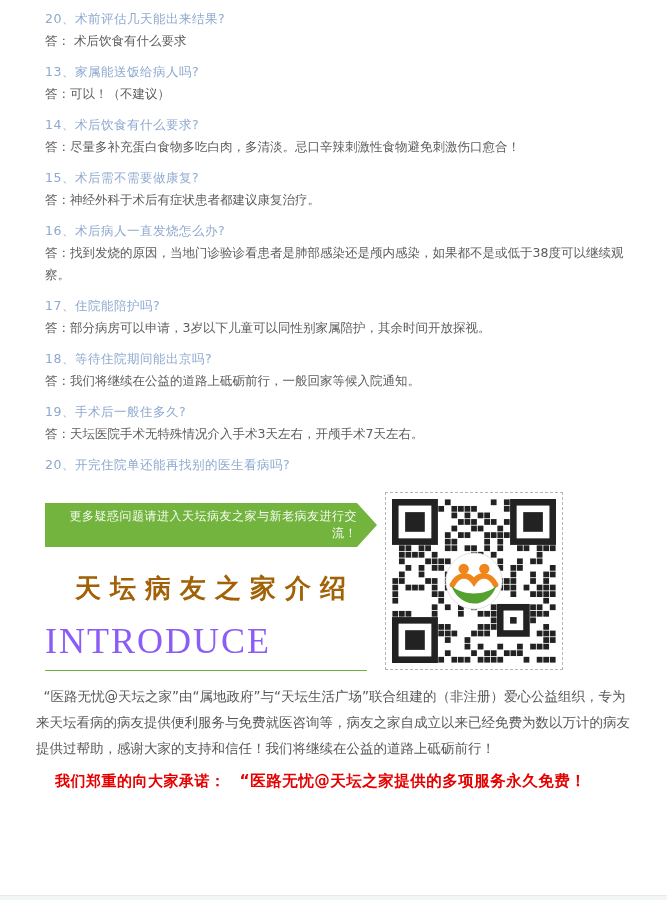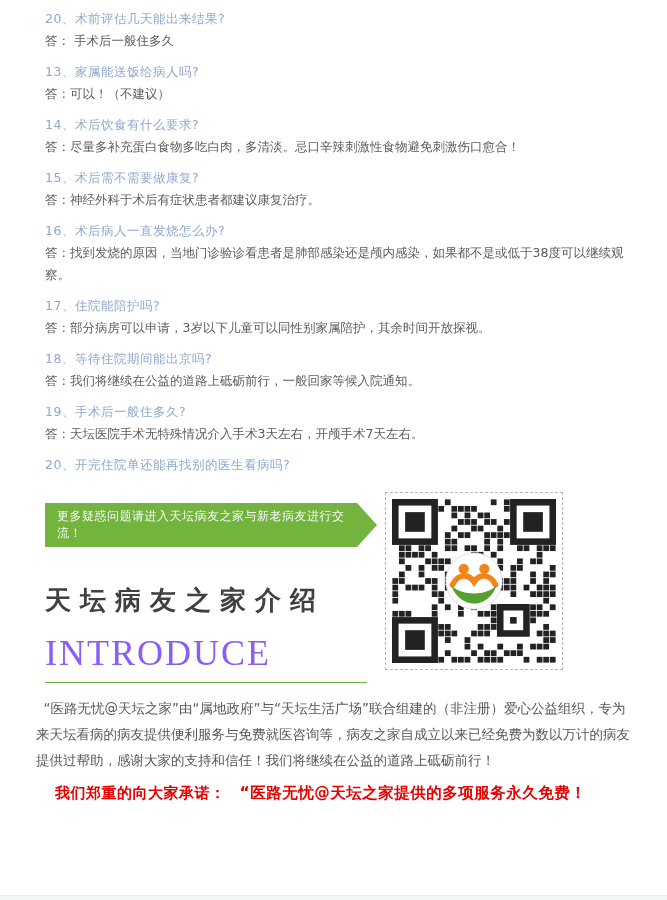--- a/index.html
+++ b/index.html
@@ -14,24 +14,24 @@
 
   
   .bottom { display:flex; padding-left:45px; }
   .bleft { width:340px; }
 
   .banner { position:relative; margin-top:18px; width:312px; height:44px;
     background:#72b43e; display:flex; align-items:center; padding-left:12px; }
   .banner::after { content:''; position:absolute; left:100%; top:0;
     border-top:22px solid transparent; border-bottom:22px solid transparent;
     border-left:20px solid #72b43e; }
-  .banner-text { color:rgba(255,255,255,0.95); font-size:12px; letter-spacing:0.5px; }
-
-  .intro-title { margin-top:36px; color:#404040; font-size:26px; font-weight:bold;
-    letter-spacing:9px; white-space:nowrap; }
+  .banner-text { color:rgba(255,255,255,0.95); font-size:12px; letter-spacing:0.5px;text-align:right; }
+
+  .intro-title { margin-top:24px; color:#a16207; font-size:26px; font-weight:bold;
+    letter-spacing:9px; white-space:nowrap;text-align:center; }
   .introduce { margin-top:14px; color:#8b5cf6; font-family:"Liberation Serif", serif;
     font-size:36px; letter-spacing:2px; font-weight:normal; }
   .intro-rule { margin-top:8px; width:322px; border-top:1px solid #6cb33e; height:0; }
 
   
   .qrbox { margin-top:7px; width:178px; height:178px; border:1px dashed #b5b5b5;
     padding:6px; position:relative; background:#fff; }
   .qr-logo { position:absolute; left:50%; top:50%; transform:translate(-50%,-50%);
     width:60px; height:60px; }
 
@@ -44,21 +44,21 @@
 
   .bottom-strip { position:absolute; bottom:0; left:0; right:0; height:5px;
     background:#f3f6f6; border-top:1px solid #e7ebeb; }
 </style>
 </head>
 <body>
 
 <div class="faq">
   <div class="faq-item">
     <div class="fq">20、术前评估几天能出来结果?</div>
-    <div class="fa">答： 手术后一般住多久</div>
+    <div class="fa">答： 术后饮食有什么要求</div>
   </div>
   <div class="faq-item">
     <div class="fq">13、家属能送饭给病人吗?</div>
     <div class="fa">答：可以！（不建议）</div>
   </div>
   <div class="faq-item">
     <div class="fq">14、术后饮食有什么要求?</div>
     <div class="fa">答：尽量多补充蛋白食物多吃白肉，多清淡。忌口辛辣刺激性食物避免刺激伤口愈合！</div>
   </div>
   <div class="faq-item">

